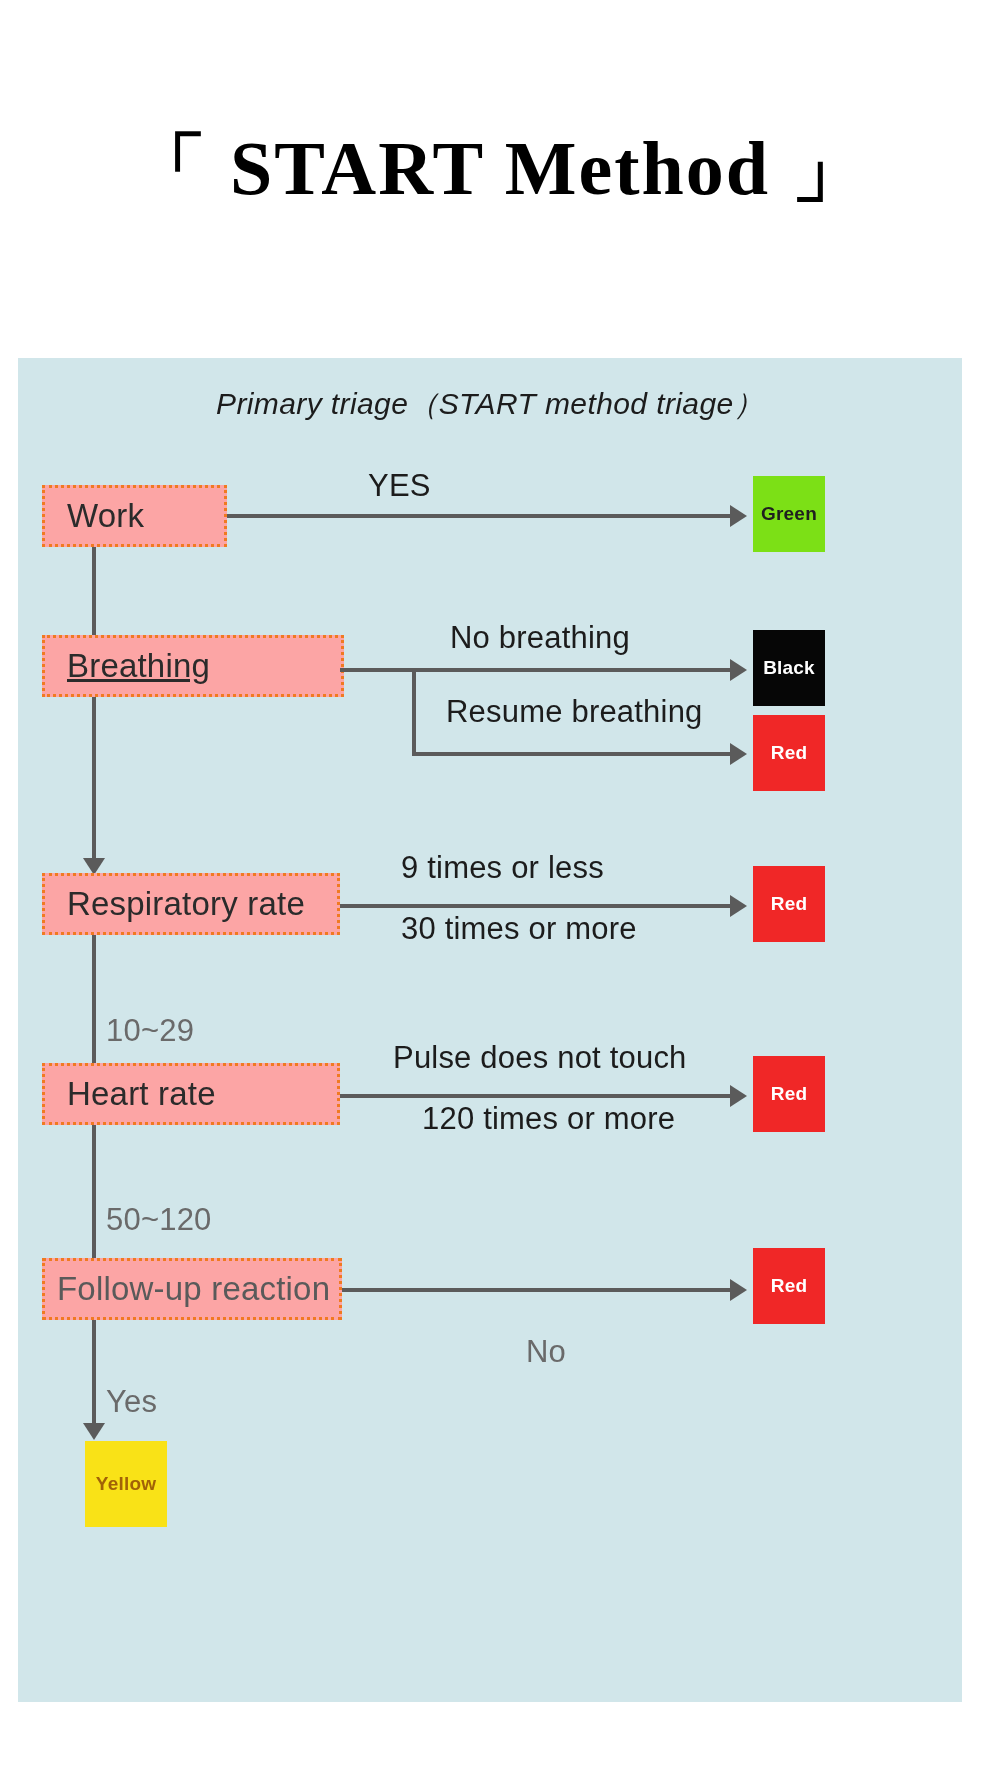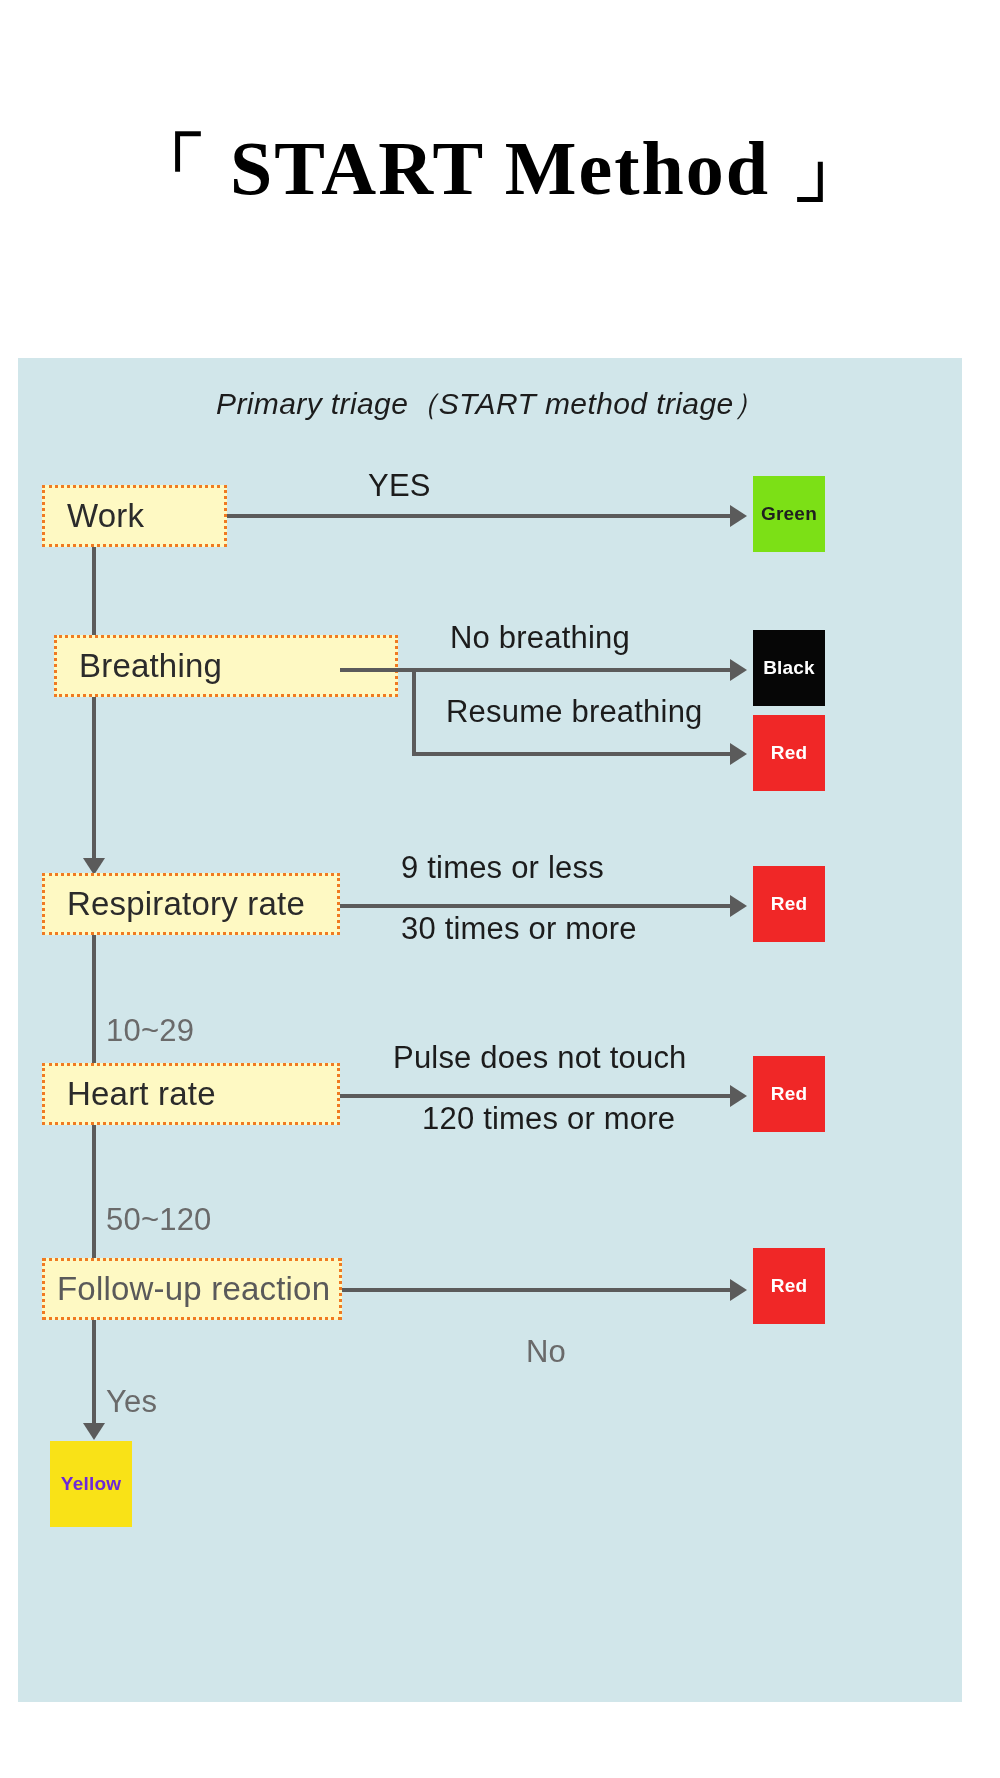--- a/index.html
+++ b/index.html
@@ -51,21 +51,21 @@
     color: #1c1c1c;
     font-family: "Liberation Sans", sans-serif;
     letter-spacing: 0.4px;
     font-style: italic;
   }
 
   
   .node {
     position: absolute;
     box-sizing: border-box;
-    background: #fef9c3;
+    background: #fca5a5;
     border: 3px dotted #f07a21;
     display: flex;
     align-items: center;
     padding-left: 22px;
     font-size: 33px;
     color: #2b2b2b;
     letter-spacing: 0.2px;
     white-space: nowrap;
   }
   .node.grey-text { color: #5a5a5a; }
@@ -77,21 +77,21 @@
     display: flex;
     align-items: center;
     justify-content: center;
     font-size: 19px;
     font-weight: 700;
     letter-spacing: 0.2px;
   }
   .sw-green  { background: #7ce016; color: #1f1f1f; }
   .sw-black  { background: #060606; color: #ffffff; text-align: right; }
   .sw-red    { background: #f02727; color: #ffffff; }
-  .sw-yellow { background: #f9e217; color: #6d28d9; }
+  .sw-yellow { background: #f9e217; color: #a16207; margin-left: 35px; }
 
   
   .hline {
     position: absolute;
     height: 4px;
     background: #5b5b5b;
   }
   .vline {
     position: absolute;
     width: 4px;
@@ -139,21 +139,21 @@
   <div class="arrow-right" style="left:712px; top:147px;"></div>
   <div class="edge-label" style="left:350px; top:110px;">YES</div>
 
   <div class="swatch sw-green" style="left:735px; top:118px; width:72px; height:76px;">
     <span>Green</span>
   </div>
 
   <div class="vline" style="left:74px; top:189px; height:105px;"></div>
   <div class="arrow-down" style="left:65px; top:290px;"></div>
 
-  <div class="node" style="left:36px; top:277px; width:344px; height:62px;">
+  <div class="node" style="left:24px; top:277px; width:302px; height:62px;text-decoration:underline;">
     <span>Breathing</span>
   </div>
 
   <div class="hline" style="left:322px; top:310px; width:392px;"></div>
   <div class="arrow-right" style="left:712px; top:301px;"></div>
   <div class="edge-label" style="left:432px; top:262px;">No breathing</div>
 
   <div class="swatch sw-black" style="left:735px; top:272px; width:72px; height:76px;">
     <span>Black</span>
   </div>

